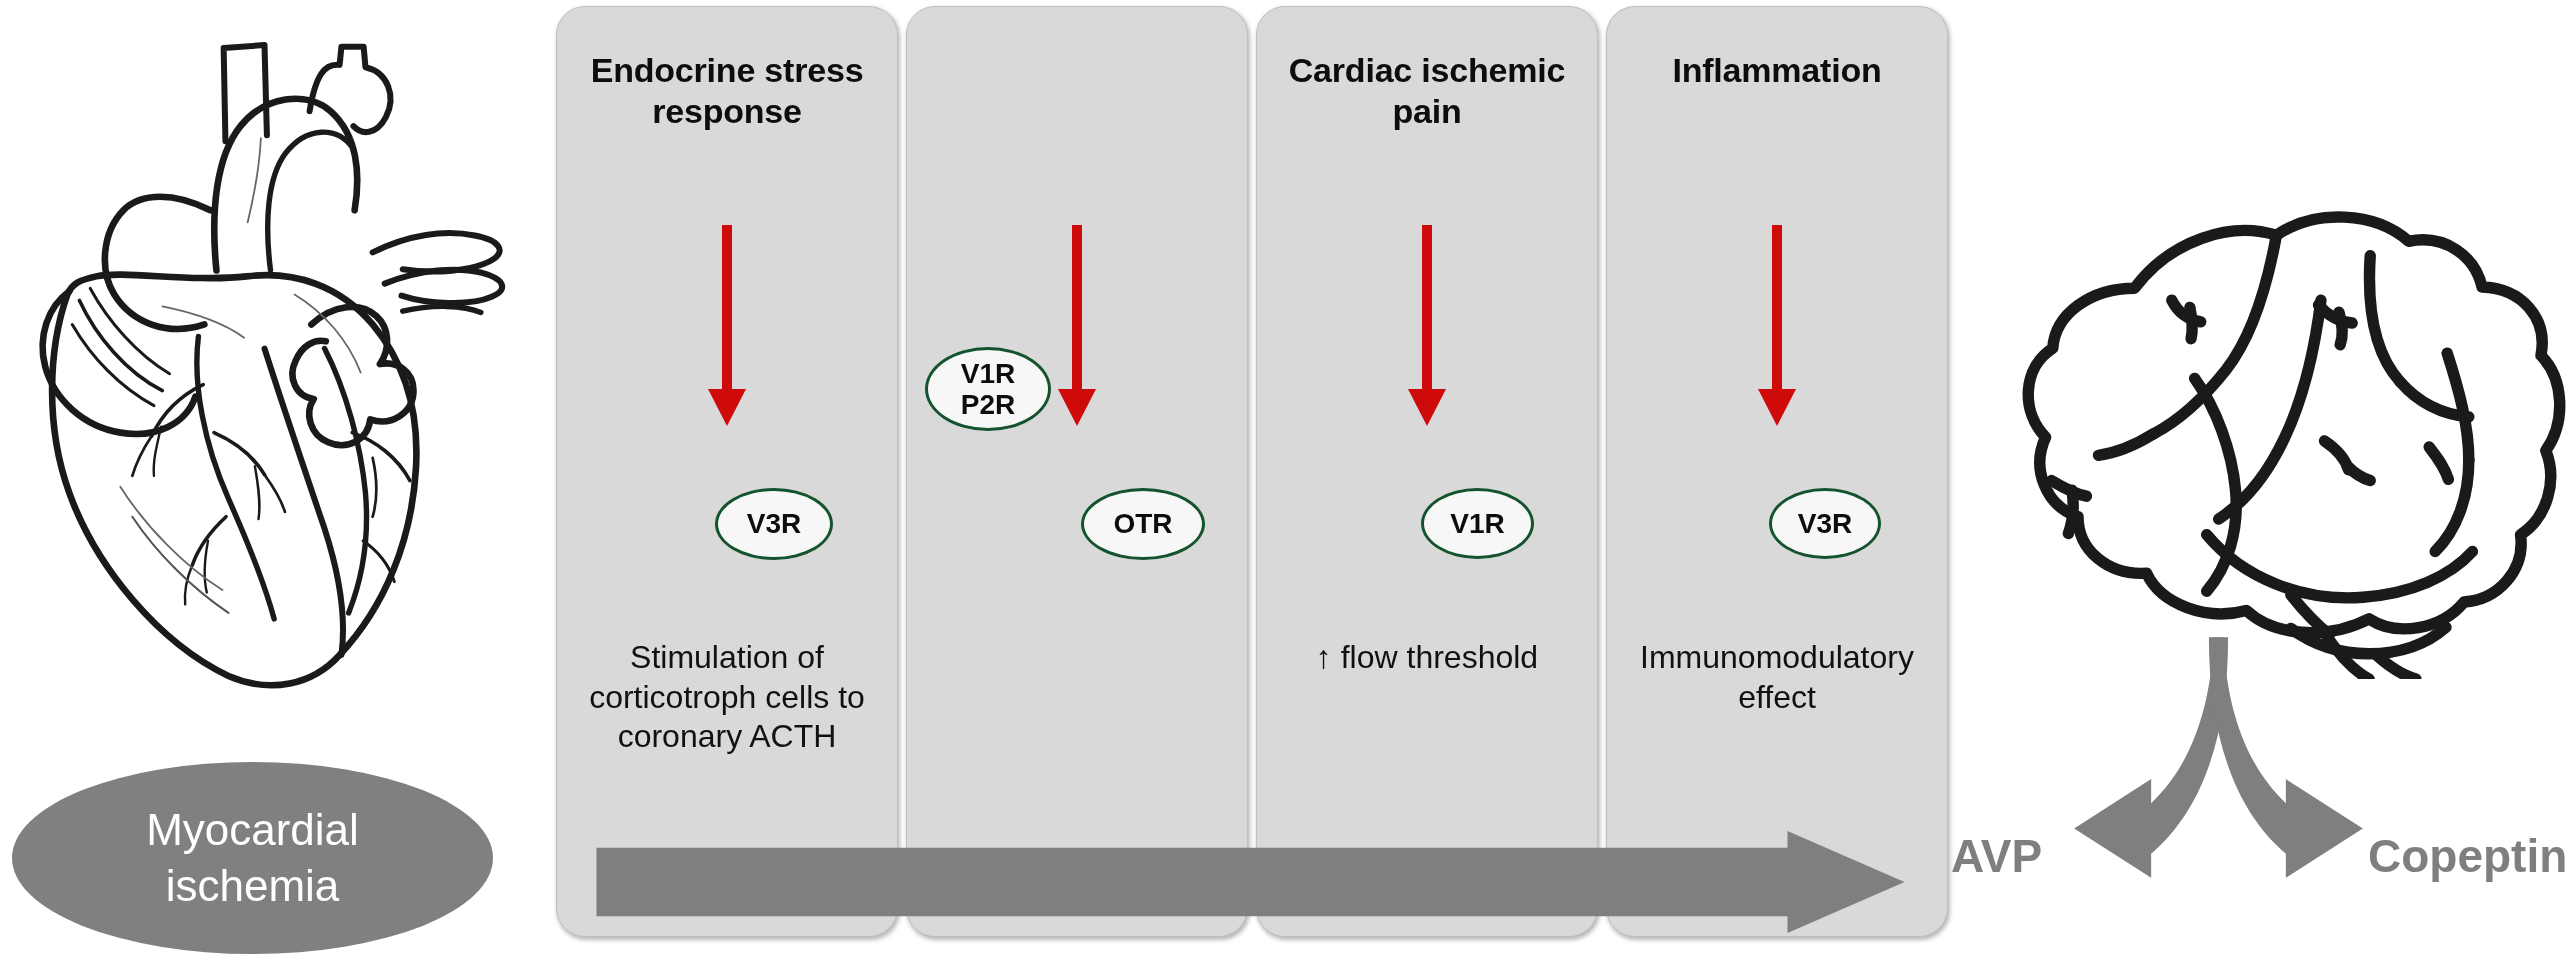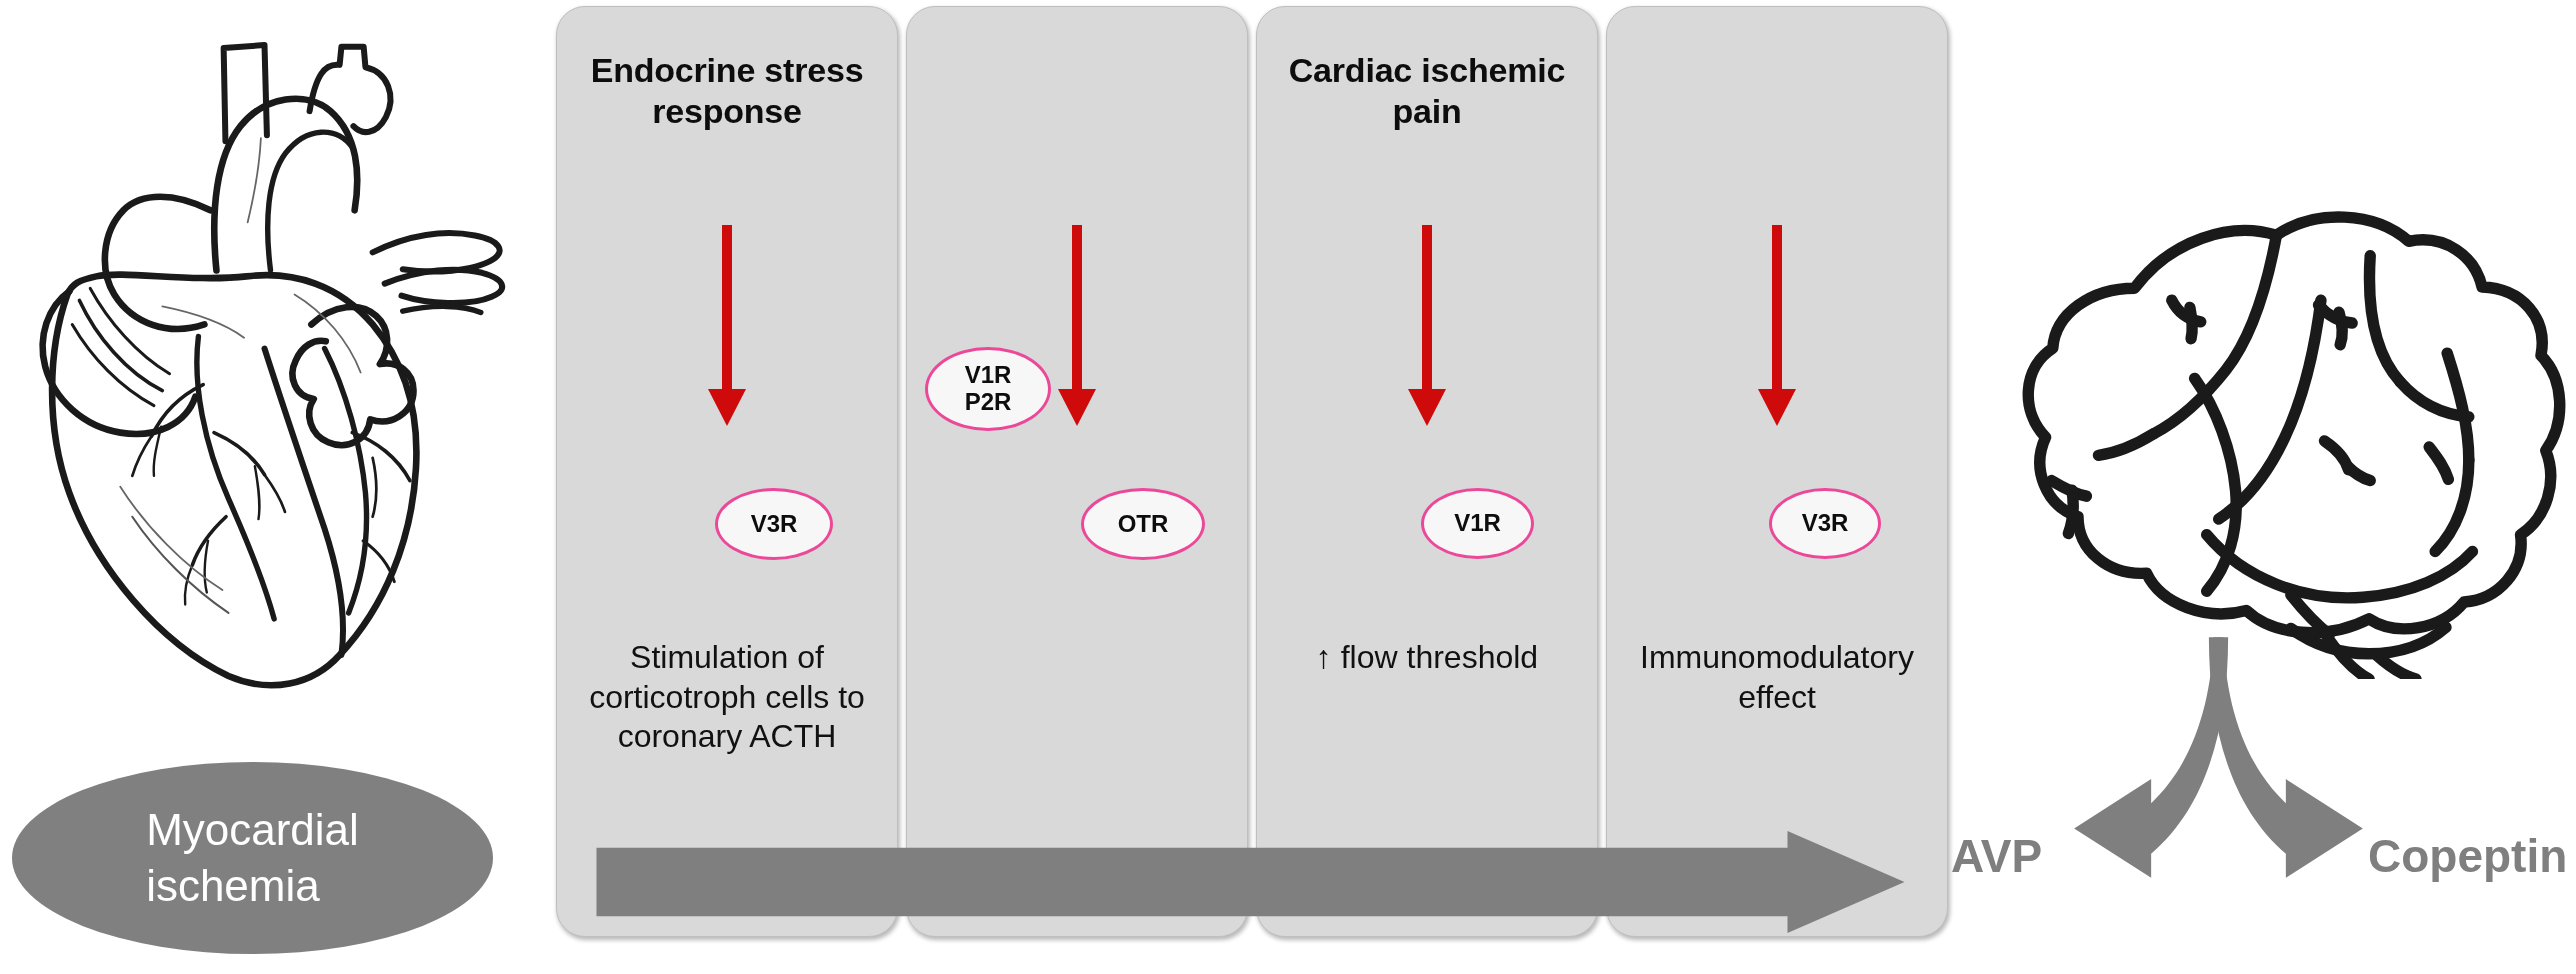--- a/index.html
+++ b/index.html
@@ -7,21 +7,21 @@
        font-family:"Liberation Sans","DejaVu Sans",sans-serif;}
 
   .stage{position:absolute;left:0;top:0;width:2576px;height:975px;}
 
   
   #heart-illustration{position:absolute;left:12px;top:12px;width:499px;height:679px;}
   
   #ischemia-ellipse{
     position:absolute;left:12px;top:762px;width:481px;height:192px;
     background:#808080;border-radius:50%;
-    display:flex;align-items:center;justify-content:center;
+    display:flex;align-items:center;justify-content:center;text-align:center;
     color:#ffffff;font-size:44px;line-height:1.28;font-weight:400;
     box-shadow:0 0 0 0 rgba(0,0,0,0);
   }
   #ischemia-ellipse .txt{display:block;padding:0 36px;}
 
   
   #panel-strip{position:absolute;left:556px;top:6px;width:1383px;height:935px;text-decoration:underline;}
   .panel{
     position:absolute;top:0;width:340px;height:929px;
     background:#d9d9d9;border:1.2px solid #bfbfbf;
@@ -52,23 +52,23 @@
   .red-arrow .shaft{position:absolute;left:50%;top:0;width:9.6px;height:170px;
                     margin-left:-4.8px;background:#cf0a0a;}
   .red-arrow .head{position:absolute;left:50%;top:164px;width:0;height:0;
                    margin-left:-19px;
                    border-left:19px solid transparent;
                    border-right:19px solid transparent;
                    border-top:37px solid #cf0a0a;}
 
   
   .receptor{
-    position:absolute;background:#f7f7f7;border:3px solid #ec4899;
+    position:absolute;background:#f7f7f7;border:3px solid #14532d;
     border-radius:50%;display:flex;align-items:center;justify-content:center;
-    text-align:center;font-weight:bold;font-size:24px;line-height:1.12;
+    text-align:center;font-weight:bold;font-size:28px;line-height:1.12;
     color:#0d0d0d;box-sizing:border-box;
   }
   .r-v3r-1{left:158px;top:481px;width:118px;height:72px;}
   .r-v1rp2r{left:18px;top:340px;width:126px;height:84px;}
   .r-otr  {left:174px;top:481px;width:124px;height:72px;}
   .r-v1r-3{left:164px;top:481px;width:113px;height:71px;}
   .r-v3r-4{left:162px;top:481px;width:112px;height:71px;}
 
   
   #process-arrow{position:absolute;left:595px;top:831px;width:1311px;height:102px;}
@@ -210,20 +210,23 @@
       </div>
       <div class="receptor r-v1r-3">
         <span>V1R</span>
       </div>
       <div class="panel-outcome">
         <span>↑ flow threshold</span>
       </div>
     </div>
 
     <div class="panel p4">
+      <div class="panel-title">
+        <span>Inflammation</span>
+      </div>
       <div class="red-arrow">
         <div class="shaft"></div>
         <div class="head"></div>
       </div>
       <div class="receptor r-v3r-4">
         <span>V3R</span>
       </div>
       <div class="panel-outcome">
         <span>Immunomodulatory</span><br>
         <span>effect</span>

